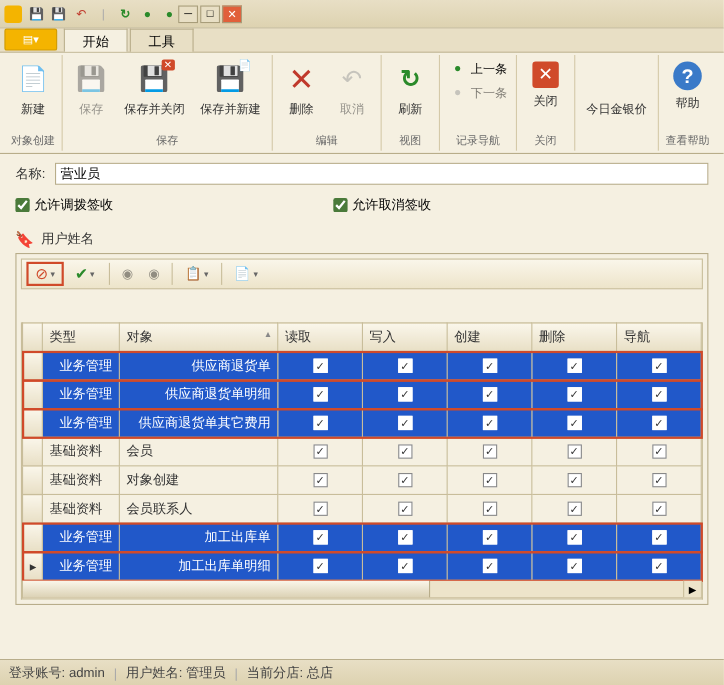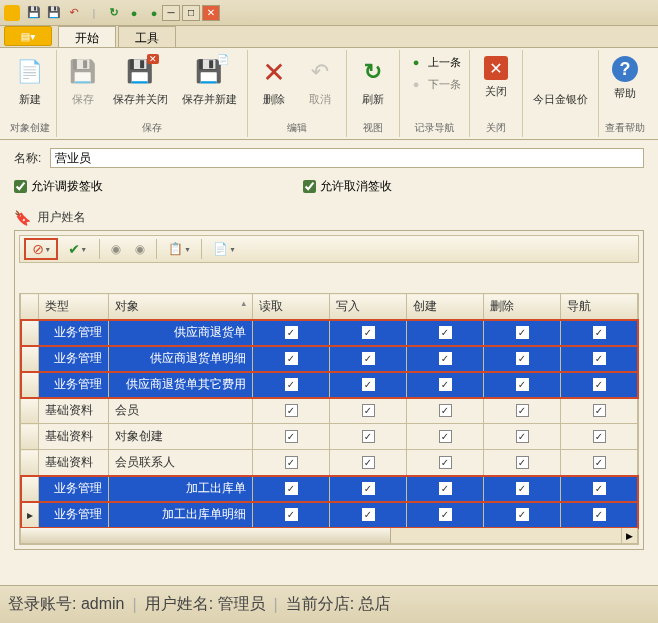--- a/index.html
+++ b/index.html
@@ -65,21 +65,21 @@
 .grid tr.sel .rowind { background: linear-gradient(#faf6ea,#e8dfc5); color: #333; }
 .chk { width: 100%; height: 100%; display: flex; align-items: center; justify-content: center; }
 .chk .box { width: 13px; height: 13px; border: 1px solid #888; background: #fff; display: flex; align-items: center; justify-content: center; font-size: 10px; color: #333; }
 tr.sel .chk .box { border-color: #fff; }
 
 .scrollbar { height: 16px; background: #ede4ca; border: 1px solid #c8bd9a; border-top: none; position: relative; }
 .scrollbar .thumb { position: absolute; left: 0; width: 60%; height: 100%; background: linear-gradient(#faf6ea,#dcd2b5); border-right: 1px solid #b8ad8a; }
 .scrollbar .arrow { position: absolute; width: 16px; height: 100%; top: 0; background: #ede4ca; display: flex; align-items: center; justify-content: center; font-size: 9px; }
 .scrollbar .arrow.r { right: 0; border-left: 1px solid #c8bd9a; }
 
-.statusbar { position: fixed; bottom: 0; left: 0; right: 0; height: 38px; background: linear-gradient(#e8dfc5,#ddd2b0); border-top: 1px solid #b8ad8a; display: flex; align-items: center; padding: 0 8px; gap: 8px; font-size: 16px; color: #444; }
+.statusbar { position: fixed; bottom: 0; left: 0; right: 0; height: 24px; background: linear-gradient(#e8dfc5,#ddd2b0); border-top: 1px solid #b8ad8a; display: flex; align-items: center; padding: 0 8px; gap: 8px; font-size: 12px; color: #444; }
 .statusbar .sep { color: #aaa; }
 </style>
 </head>
 <body>
 
 <div class="titlebar">
   <div class="app-icon"></div>
   <div class="qat">
     <span>💾</span>
     <span>💾</span>

